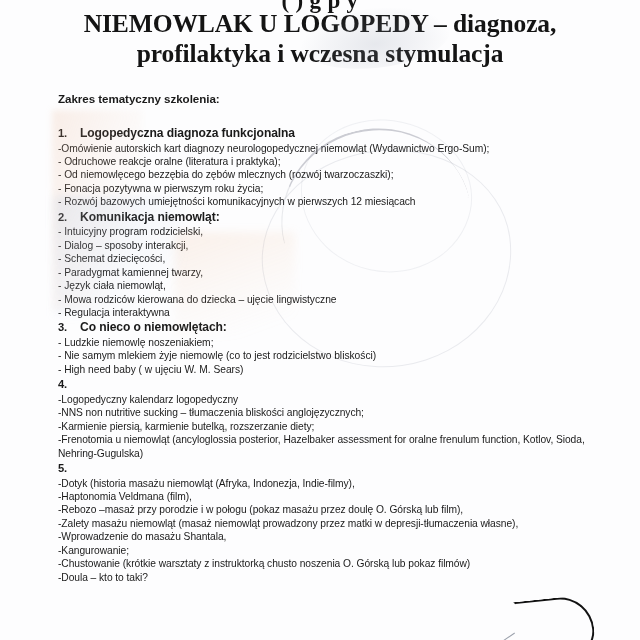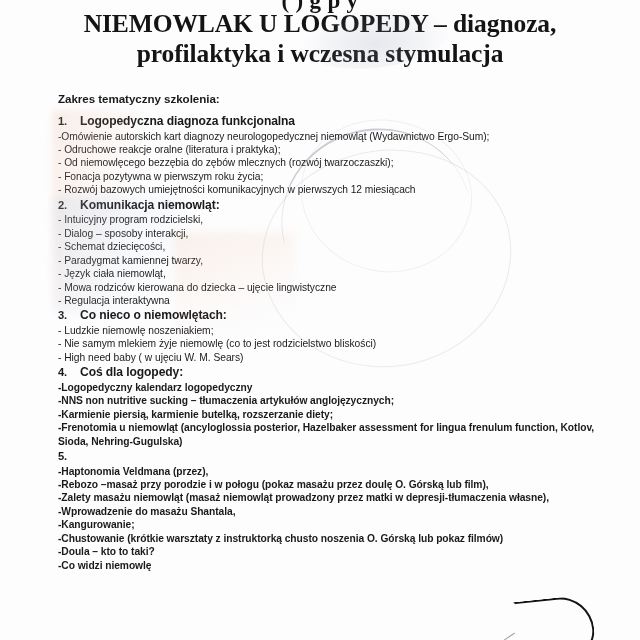--- a/index.html
+++ b/index.html
@@ -166,21 +166,21 @@
     margin: 0;
     padding: 22px 22px 0 58px;
     font-size: 10.2px;
     line-height: 13.45px;
   }
   .intro-heading {
     font-weight: bold;
     font-size: 11.6px;
     line-height: 15px;
     letter-spacing: -0.05px;
-    margin-bottom: 7px;
+    margin-bottom: 19px;
   }
   .section { margin: 0; }
   .section-heading {
     font-weight: bold;
     font-size: 12.1px;
     line-height: 16.5px;
     letter-spacing: -0.1px;
     display: flex;
     align-items: baseline;
   }
@@ -197,21 +197,21 @@
     padding: 0;
   }
   .section-items li {
     font-size: 10.25px;
     line-height: 13.45px;
     letter-spacing: -0.02px;
     white-space: normal;
   }
   .sec1 .section-items li { letter-spacing: -0.05px; }
   .sec4 .section-items li,
-  .sec5 .section-items li { letter-spacing: -0.06px; font-weight: bold; }
+  .sec5 .section-items li { letter-spacing: -0.06px; }
 </style>
 </head>
 <body>
 
 <div class="scan-layer">
   <div class="watermark-smudge"></div>
   <div class="watermark-oval"></div>
   <div class="watermark-oval two"></div>
   <div class="watermark-arc"></div>
   <div class="tint-left"></div>
@@ -270,39 +270,38 @@
     <ul class="section-items">
       <li>- Ludzkie niemowlę noszeniakiem;</li>
       <li>- Nie samym mlekiem żyje niemowlę (co to jest rodzicielstwo bliskości)</li>
       <li>- High need baby ( w ujęciu W. M. Sears)</li>
     </ul>
   </div>
 
   <div class="section sec4">
     <div class="section-heading">
       <span class="section-num">4.</span>
-      <span>Coś dla logopedy:</span>
     </div>
     <ul class="section-items">
       <li>-Logopedyczny kalendarz logopedyczny</li>
-      <li>-NNS non nutritive sucking – tłumaczenia artykułów anglojęzycznych;</li>
+      <li>-NNS non nutritive sucking – tłumaczenia bliskości anglojęzycznych;</li>
       <li>-Karmienie piersią, karmienie butelką, rozszerzanie diety;</li>
-      <li>-Frenotomia u niemowląt (ancyloglossia posterior, Hazelbaker assessment for lingua frenulum function, Kotlov, Sioda, Nehring-Gugulska)</li>
+      <li>-Frenotomia u niemowląt (ancyloglossia posterior, Hazelbaker assessment for oralne frenulum function, Kotlov, Sioda, Nehring-Gugulska)</li>
     </ul>
   </div>
 
   <div class="section sec5">
     <div class="section-heading">
       <span class="section-num">5.</span>
     </div>
     <ul class="section-items">
-      <li>-Haptonomia Veldmana (przez),</li>
+      <li>-Dotyk (historia masażu niemowląt (Afryka, Indonezja, Indie-filmy),</li>
+      <li>-Haptonomia Veldmana (film),</li>
       <li>-Rebozo –masaż przy porodzie i w połogu (pokaz masażu przez doulę O. Górską lub film),</li>
       <li>-Zalety masażu niemowląt (masaż niemowląt prowadzony przez matki w depresji-tłumaczenia własne),</li>
       <li>-Wprowadzenie do masażu Shantala,</li>
       <li>-Kangurowanie;</li>
       <li>-Chustowanie (krótkie warsztaty z instruktorką chusto noszenia O. Górską lub pokaz filmów)</li>
       <li>-Doula – kto to taki?</li>
-      <li>-Co widzi niemowlę</li>
     </ul>
   </div>
 
 </div>
 
 </body></html>

